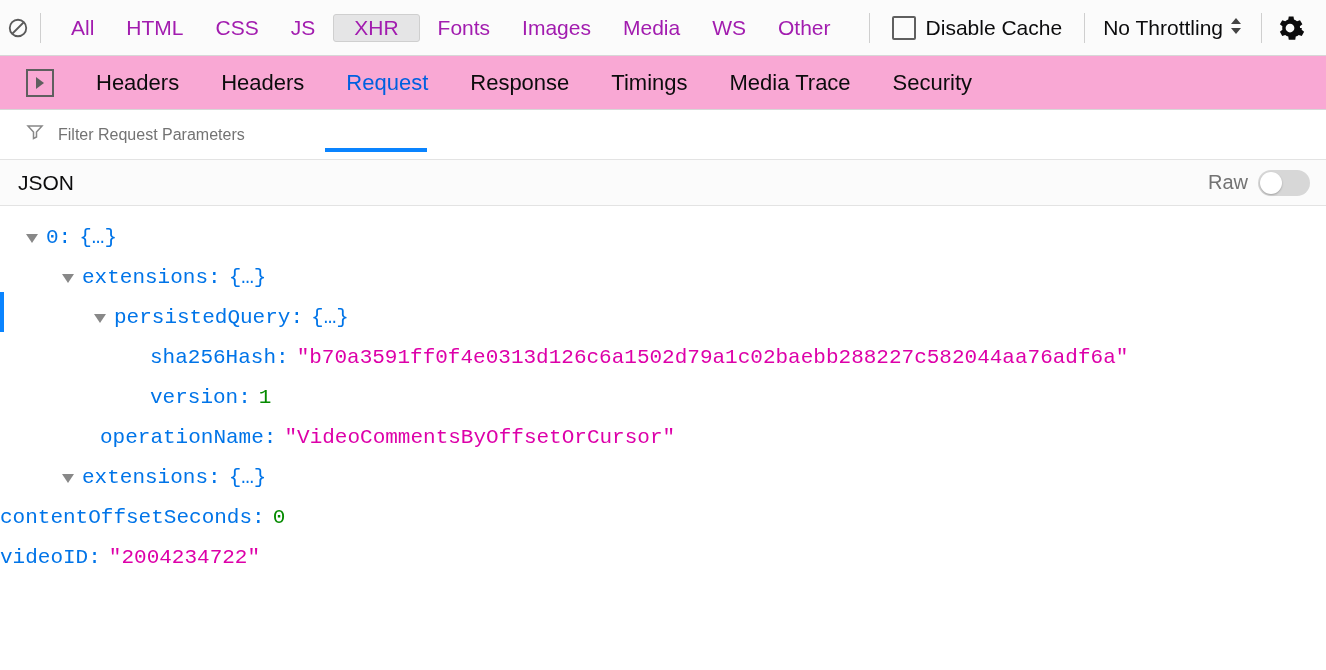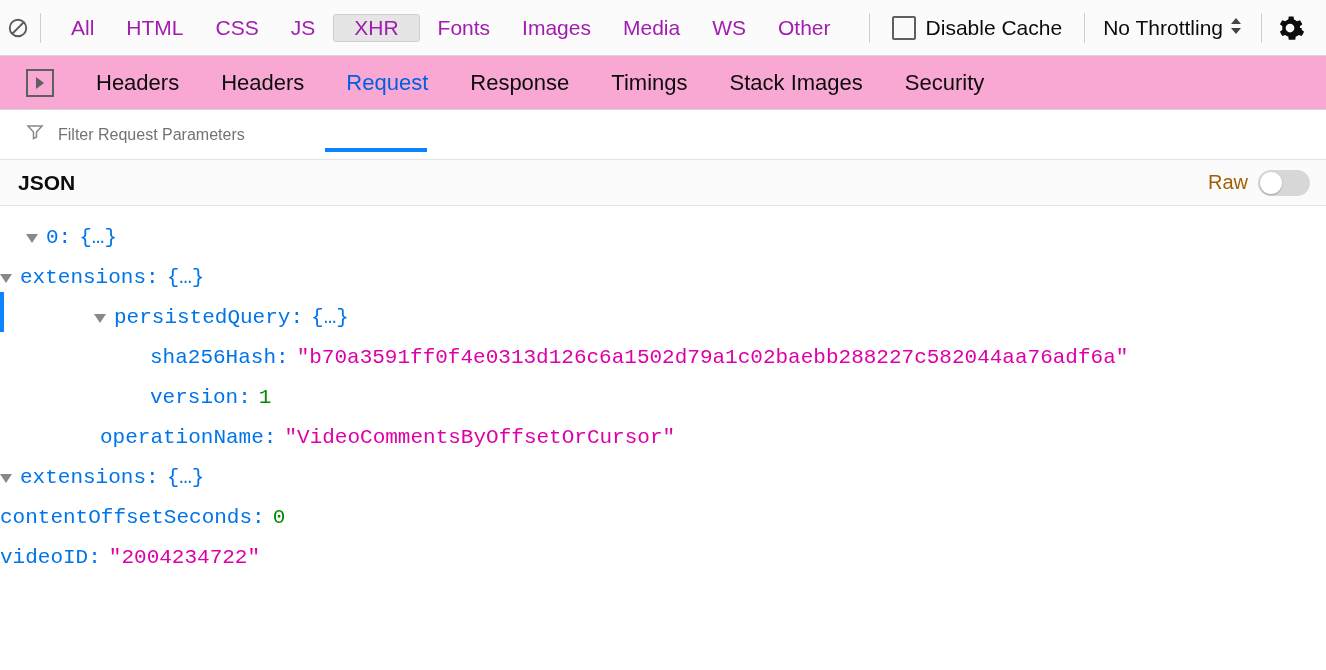--- a/index.html
+++ b/index.html
@@ -136,22 +136,22 @@
   
   .json-header {
     display:flex;
     align-items:center;
     height: 46px;
     border-bottom: 1px solid #e3e3e3;
     padding: 0 16px 0 18px;
     background:#fbfbfb;
     font-size: 21px;
   }
-  .json-header-label { flex:1; font-weight: 700; }
-  .raw-label { font-size: 20px; color:#a16207; margin-right: 10px; }
+  .json-header-label { flex:1; font-weight: 400; }
+  .raw-label { font-size: 20px; color:#737373; margin-right: 10px; }
   .switch {
     width: 52px; height: 26px;
     background:#d7d7d7;
     border-radius: 13px;
     position: relative;
     cursor: pointer;
   }
   .switch-knob {
     width: 22px; height: 22px;
     background:#fff;
@@ -189,21 +189,21 @@
     border-top: 9px solid #888;
     margin-right: 8px;
     cursor:pointer;
   }
   .key { color:#0074e8; }
   .colon { color:#0074e8; margin-right: 8px; }
   .brace { color:#0074e8; }
   .string { color:#dd00a9; }
   .number { color:#058b00; }
   .ind1 { padding-left: 26px; }
-  .ind2 { }
+  .ind2 { padding-left: 62px; }
   .ind3 { padding-left: 94px; }
   .ind4 { padding-left: 150px; }
   .ind3b { }
 </style>
 </head>
 <body>
 
 <div class="filter-toolbar">
   <div class="clear-icon">
     <svg viewBox="0 0 24 24" fill="none" stroke="#5a5a5a" stroke-width="2">
@@ -252,21 +252,21 @@
     <div class="toggle-pane">
       <svg viewBox="0 0 12 14">
           <path d="M2 1 L10 7 L2 13 Z"></path>
         </svg>
     </div>
     <div class="dtab">Headers</div>
     <div class="dtab">Headers</div>
     <div class="dtab active" id="tab-request">Request</div>
     <div class="dtab">Response</div>
     <div class="dtab">Timings</div>
-    <div class="dtab">Stack Images</div>
+    <div class="dtab">Media Trace</div>
     <div class="dtab">Security</div>
   </div>
   <div class="underline-holder">
     <div class="underline-bar" id="req-underline" style="left: 324.641px; width: 101.953px; top: 37.5px;"></div>
   </div>
 </div>
 
 <div class="params-filter-row">
   <span class="funnel-icon">
     <svg viewBox="0 0 18 18">

